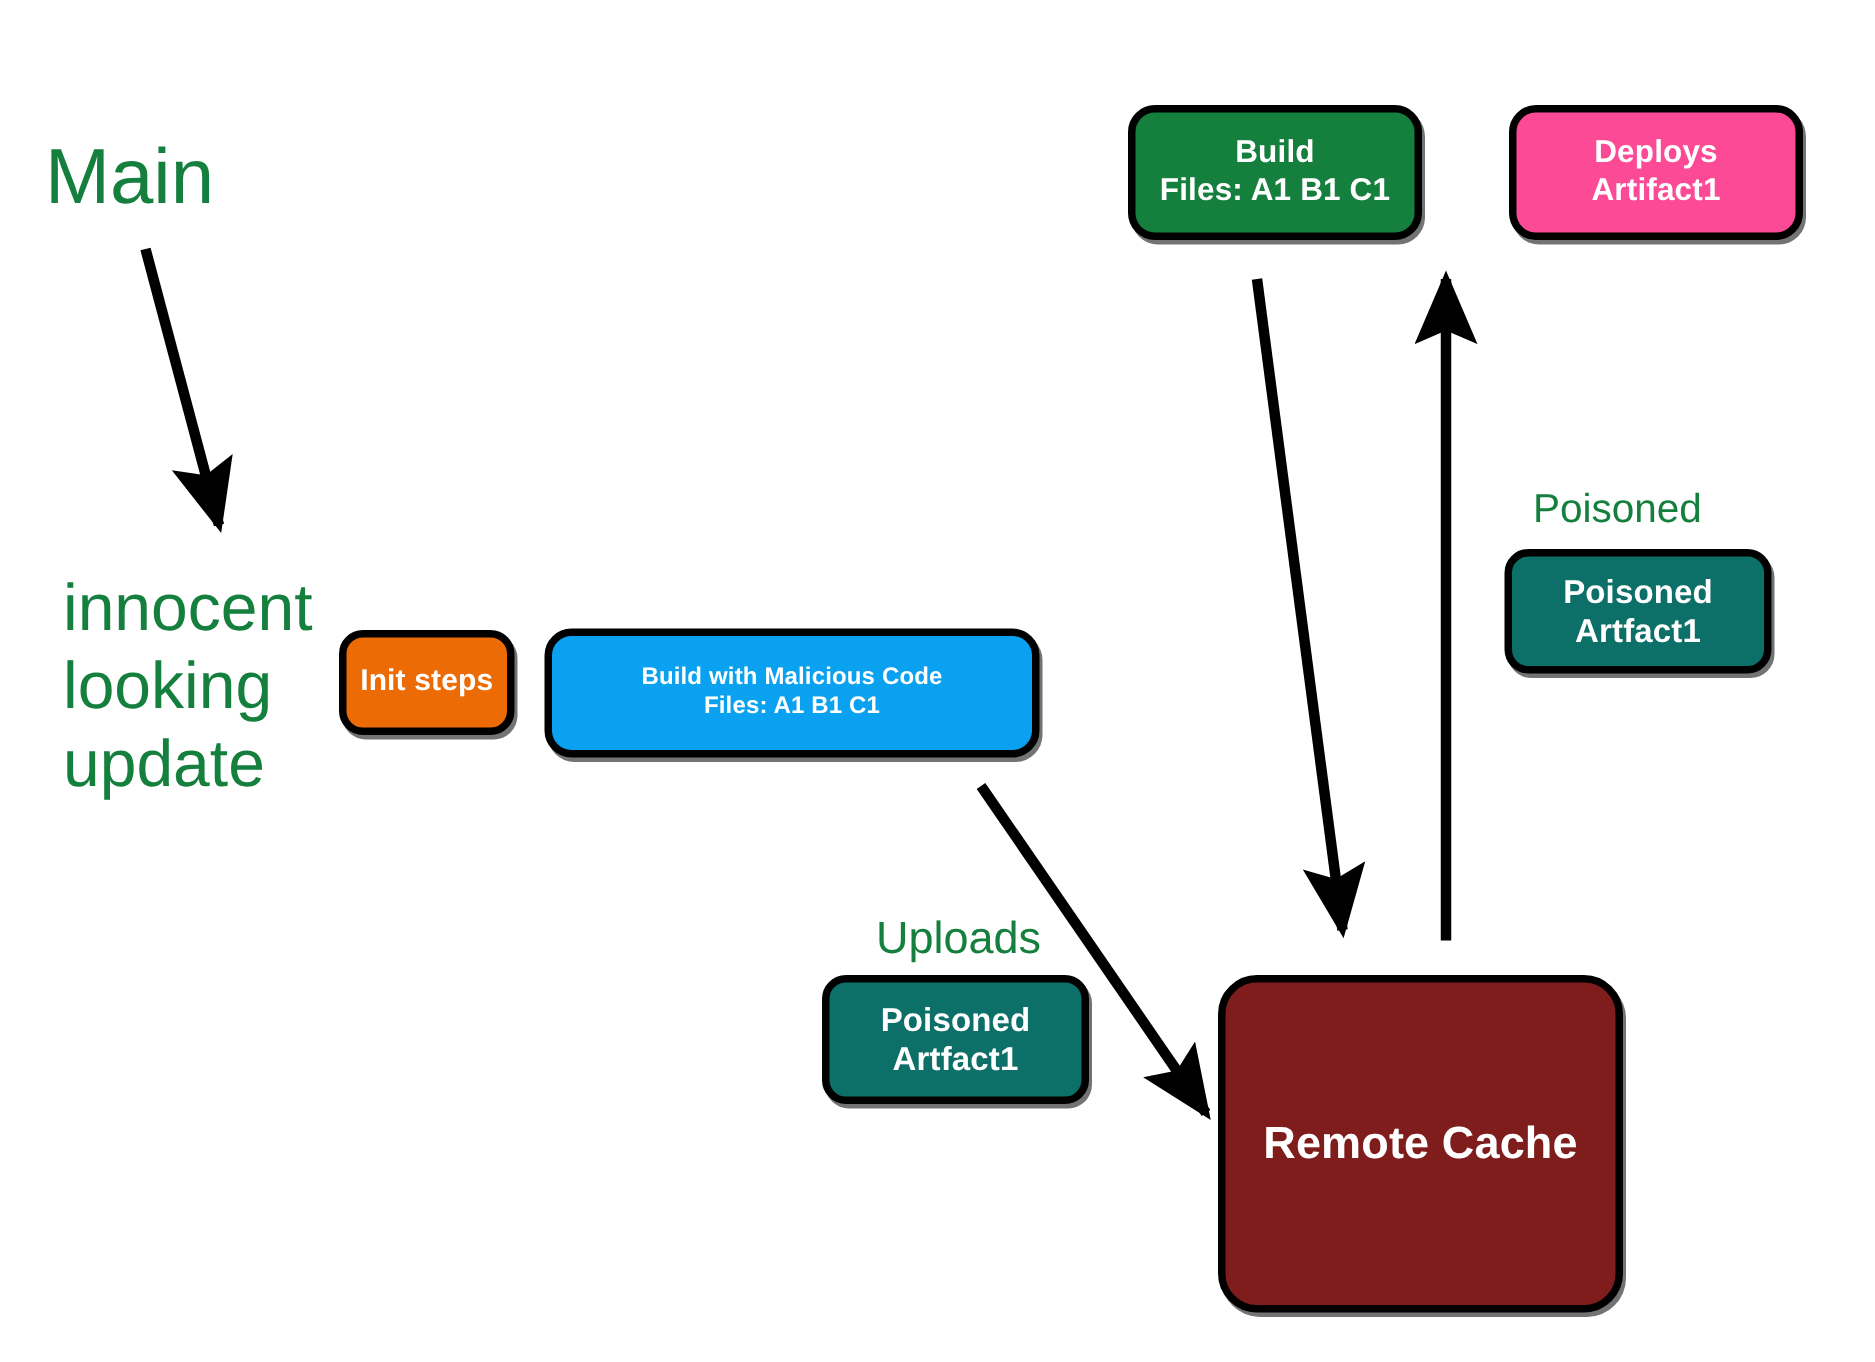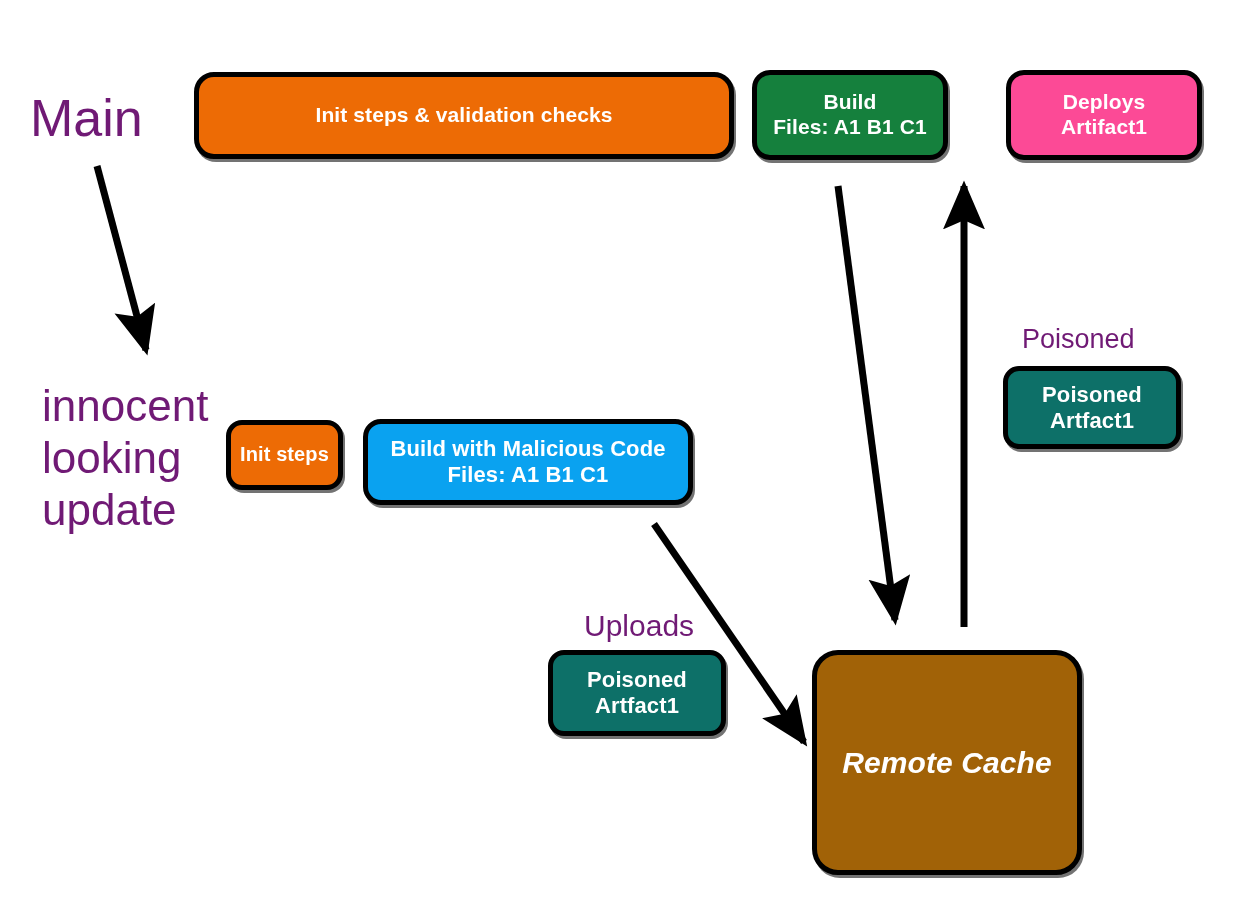--- a/index.html
+++ b/index.html
@@ -29,40 +29,40 @@
     border: 5px solid #000000;
     border-radius: 16px;
     font-weight: bold;
     line-height: 1.18;
     letter-spacing: 0.1px;
     white-space: pre-line;
     box-shadow: 2px 3px 0 rgba(0,0,0,0.55);
   }
   .plain-label {
     position: absolute;
-    color: #701a75;
+    color: #15803d;
     font-weight: normal;
     line-height: 1.18;
     white-space: pre-line;
   }
   svg.arrows {
     position: absolute;
     left: 0;
     top: 0;
     width: 1250px;
     height: 908px;
     pointer-events: none;
   }
 
   
   #node-init-main   { left: 194px; top: 72px;  width: 540px; height: 87px;  font-size: 21px; border-radius: 20px; }
   #node-build-main  { left: 752px; top: 70px;  width: 196px; height: 90px;  font-size: 21px; border-radius: 18px; }
   #node-deploy      { left: 982px; top: 70px;  width: 196px; height: 90px;  font-size: 21px; border-radius: 18px; }
   #node-init-pr     { left: 226px; top: 420px; width: 117px; height: 70px;  font-size: 20px; border-radius: 16px; }
-  #node-build-pr    { left: 363px; top: 419px; width: 330px; height: 86px;  font-size: 22px; border-radius: 18px; }
+  #node-build-pr    { left: 363px; top: 419px; width: 330px; height: 86px;  font-size: 16px; border-radius: 18px; }
   #node-artifact-up { left: 548px; top: 650px; width: 178px; height: 86px;  font-size: 22px; border-radius: 16px; }
   #node-artifact-dn { left: 1003px;top: 366px; width: 178px; height: 83px;  font-size: 22px; border-radius: 16px; }
   #node-cache       { left: 812px; top: 650px; width: 270px; height: 225px; font-size: 30px; border-radius: 26px; }
 
   
   #label-main        { left: 30px;  top: 88px;  font-size: 52px; }
   #label-branch      { left: 42px;  top: 380px; font-size: 44px; }
   #label-cachecheck  { left: 682px; top: 293px; font-size: 27px; }
   #label-uploads     { left: 584px; top: 608px; font-size: 30px; }
   #label-downloads   { left: 1022px;top: 324px; font-size: 27px; }
@@ -92,34 +92,33 @@
 
   <div class="plain-label" id="label-branch">innocent
 looking
 update</div>
 
 
   <div class="plain-label" id="label-uploads">Uploads</div>
 
   <div class="plain-label" id="label-downloads">Poisoned</div>
 
-  <div class="node" id="node-init-main" style="background: rgb(237, 107, 5);">Init steps &amp; validation checks</div>
 
   <div class="node" id="node-build-main" style="background: #15803d;">Build
 Files: A1  B1  C1</div>
 
   <div class="node" id="node-deploy" style="background: rgb(252, 74, 150); margin-left: 24px;">Deploys
 Artifact1</div>
 
   <div class="node" id="node-init-pr" style="background: rgb(237, 107, 5);">Init steps</div>
 
   <div class="node" id="node-build-pr" style="background: rgb(10, 162, 240);">Build with Malicious Code
 Files: A1  B1  C1</div>
 
   <div class="node" id="node-artifact-up" style="background: rgb(13, 112, 104);">Poisoned
 Artfact1</div>
 
   <div class="node" id="node-artifact-dn" style="background: rgb(13, 112, 104);">Poisoned
 Artfact1</div>
 
-  <div class="node" id="node-cache" style="background: #a16207; font-style: italic;">Remote Cache</div>
+  <div class="node" id="node-cache" style="background: #7f1d1d;">Remote Cache</div>
 
 </div>
 
 </body></html>

